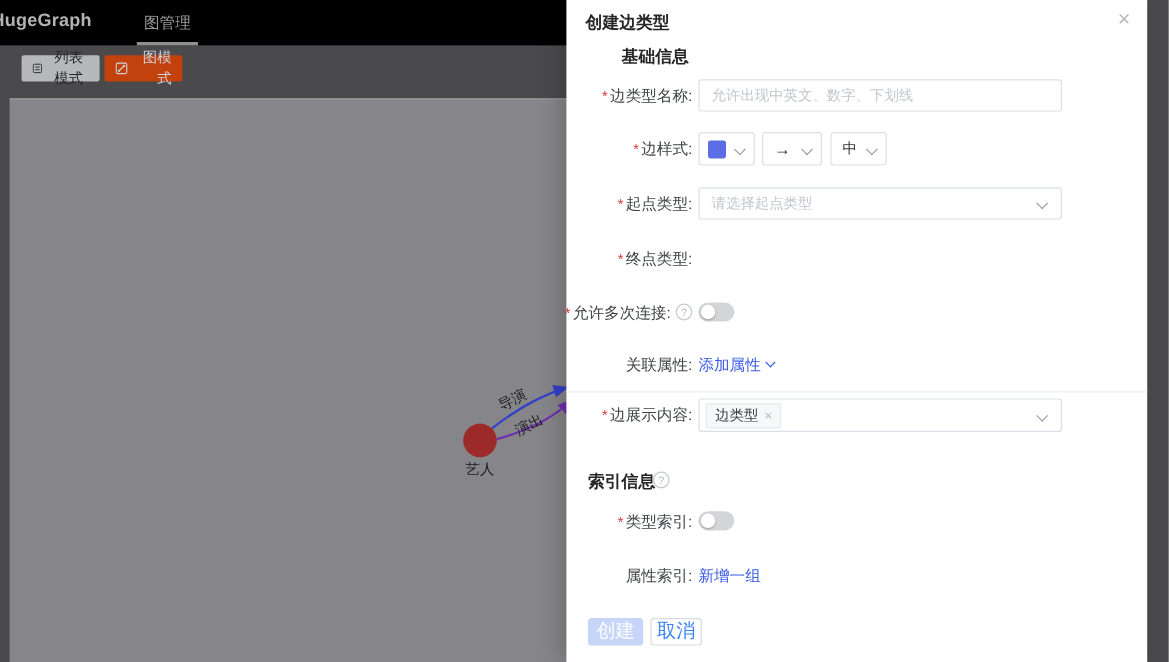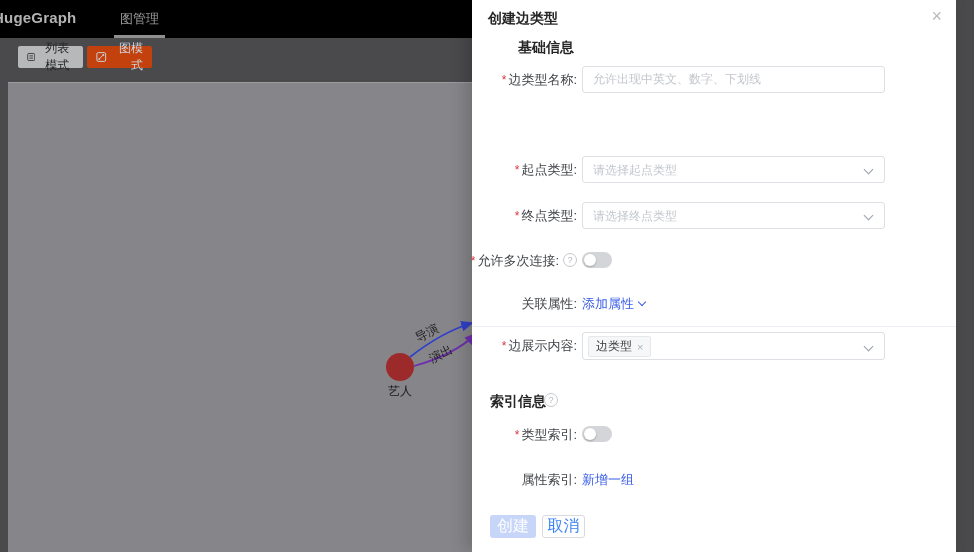--- a/index.html
+++ b/index.html
@@ -124,35 +124,46 @@
     <div class="drawer-title">创建边类型</div>
     <span class="close-btn">×</span>
 
     <div class="section-h" style="left:46px; top:39px;">基础信息</div>
 
     <div class="row" style="top:66px; height:27px;">
       <span class="lbl"><span class="req">*</span><span>边类型名称:</span></span>
       <input class="txt-input" type="text" placeholder="允许出现中英文、数字、下划线" style="">
     </div>
 
+    <div class="row" style="top:110px; height:28px;">
+      <span class="lbl"><span class="req">*</span><span>边样式:</span></span>
+      <div class="mini" style="left:110px; width:47px;">
+        <span class="swatch"></span>
+        <span class="chev" style="right:8px;"></span>
+      </div>
+      <div class="mini" style="left:163px; width:50px;">
+        <span class="mini-txt" style="font-size:14px;">→</span>
+        <span class="chev" style="right:8px;"></span>
+      </div>
+      <div class="mini" style="left:220px; width:47px;">
+        <span class="mini-txt" style="font-size:12px;">中</span>
+        <span class="chev" style="right:8px;"></span>
+      </div>
+    </div>
 
     <div class="row" style="top:156px; height:27px;">
       <span class="lbl"><span class="req">*</span><span>起点类型:</span></span>
       <div class="sel">
         <span class="ph">请选择起点类型</span>
         <span class="chev"></span>
       </div>
     </div>
 
     <div class="row" style="top:202px; height:27px;">
       <span class="lbl"><span class="req">*</span><span>终点类型:</span></span>
-      <div class="sel">
-        <span class="ph">请选择终点类型</span>
-        <span class="chev"></span>
-      </div>
     </div>
 
     <div class="row" style="top:252px; height:17px;">
       <span class="lbl" style="right:397px;"><span class="req">*</span><span>允许多次连接:</span></span>
       <span class="help" style="left:91px; top:1px;">?</span>
       <div class="switch" style="top:0;"></div>
     </div>
 
     <div class="row" style="top:295px; height:17px;">
       <span class="lbl">关联属性:</span>

